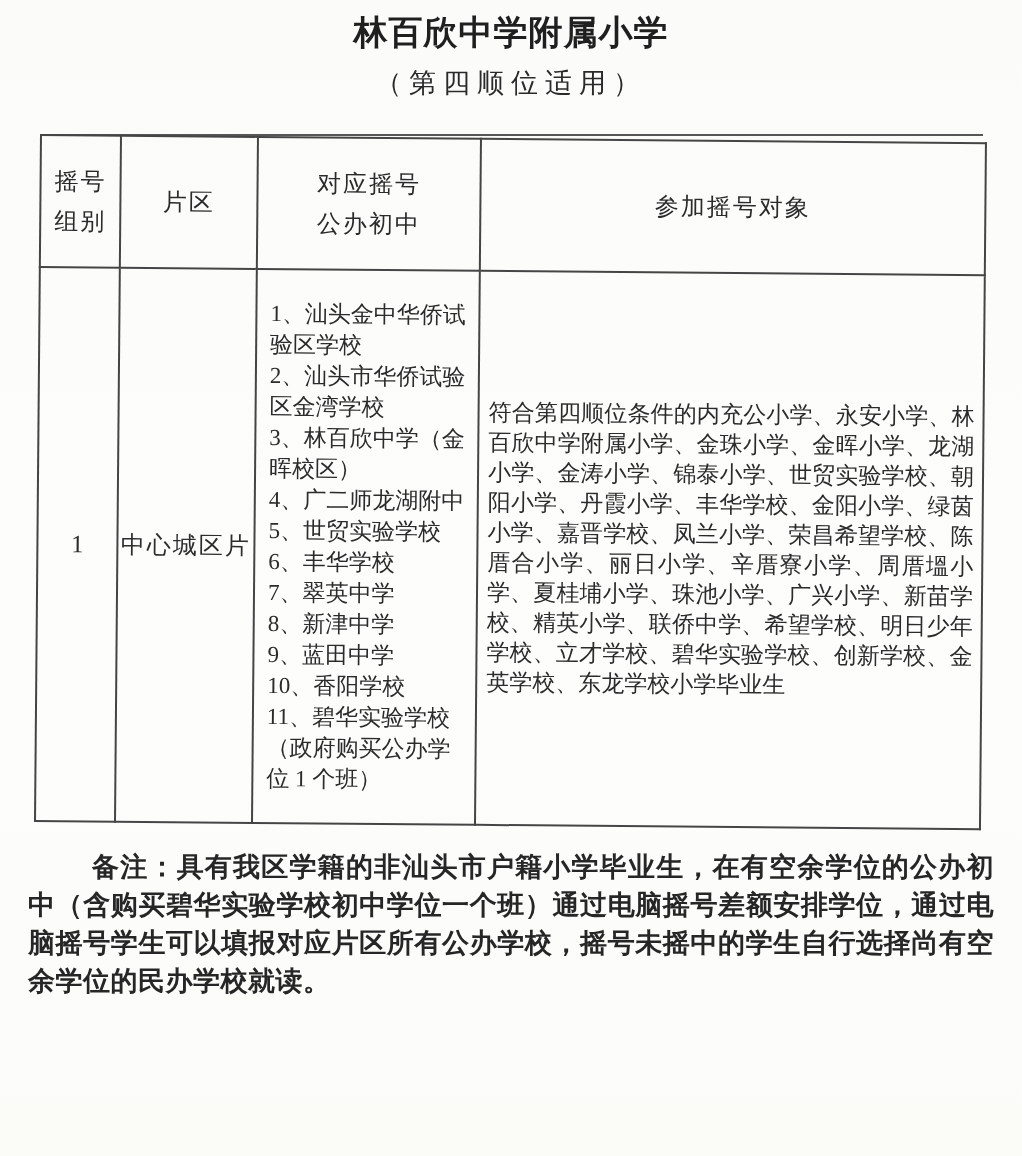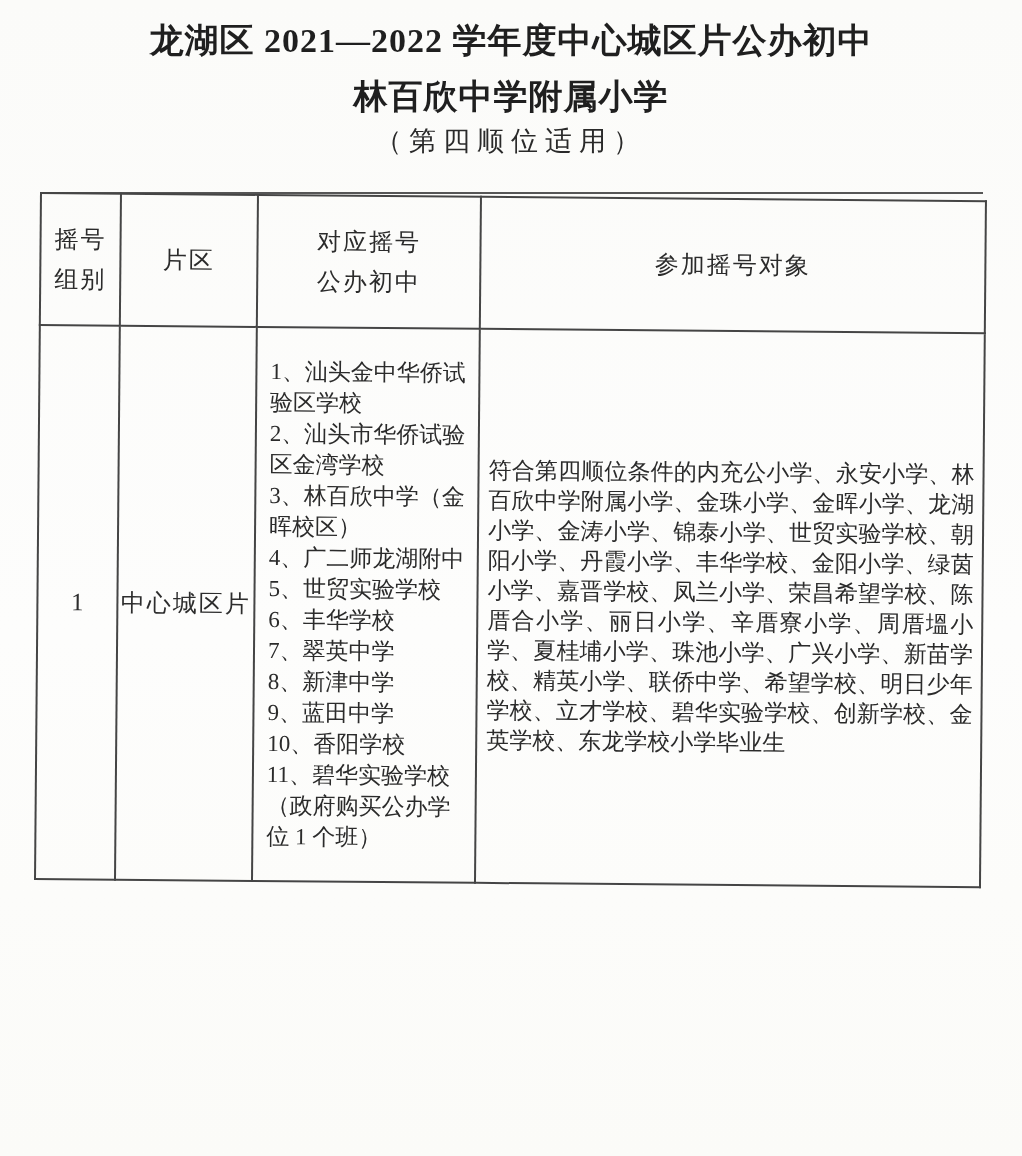--- a/index.html
+++ b/index.html
@@ -21,21 +21,21 @@
     text-align: center;
     font-weight: 700;
     font-size: 34px;
     line-height: 46px;
     color: #1f1f1f;
     letter-spacing: 1px;
   }
   .doc-title.first { padding-top: 18px; }
   .doc-title.second { margin-top: 10px; }
   .doc-subtitle {
-    margin-top: 3px;
+    margin-top: 9px;
     text-align: center;
     font-weight: 400;
     font-size: 27px;
     line-height: 36px;
     letter-spacing: 7px;
     color: #2a2a2a;
   }
   
   .table-outer {
     position: relative;
@@ -109,21 +109,20 @@
     text-justify: inter-ideograph;
     word-break: break-all;
     letter-spacing: 0.5px;
   }
 </style>
 </head>
 <body>
 
 <div class="page">
 
-  <div class="doc-title first">龙湖区 2021—2022 学年度中心城区片公办初中</div>
 
   <div class="doc-title second">林百欣中学附属小学</div>
 
   <div class="doc-subtitle">（第四顺位适用）</div>
 
   <div class="table-outer">
     <div class="scan-line"></div>
     <table class="alloc">
       <colgroup>
         <col style="width:80px">
@@ -169,14 +168,15 @@
               </div>
           </td>
           <td class="c-part">
             <div class="part-text">符合第四顺位条件的内充公小学、永安小学、林百欣中学附属小学、金珠小学、金晖小学、龙湖小学、金涛小学、锦泰小学、世贸实验学校、朝阳小学、丹霞小学、丰华学校、金阳小学、绿茵小学、嘉晋学校、凤兰小学、荣昌希望学校、陈厝合小学、丽日小学、辛厝寮小学、周厝塭小学、夏桂埔小学、珠池小学、广兴小学、新苗学校、精英小学、联侨中学、希望学校、明日少年学校、立才学校、碧华实验学校、创新学校、金英学校、东龙学校小学毕业生</div>
           </td>
         </tr>
       </tbody>
     </table>
   </div>
 
+  <p class="note">备注：具有我区学籍的非汕头市户籍小学毕业生，在有空余学位的公办初中（含购买碧华实验学校初中学位一个班）通过电脑摇号差额安排学位，通过电脑摇号学生可以填报对应片区所有公办学校，摇号未摇中的学生自行选择尚有空余学位的民办学校就读。</p>
 
 </div>
 
 </body></html>

